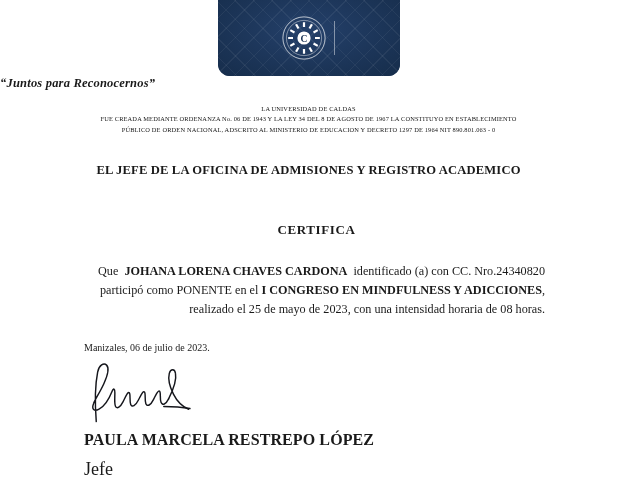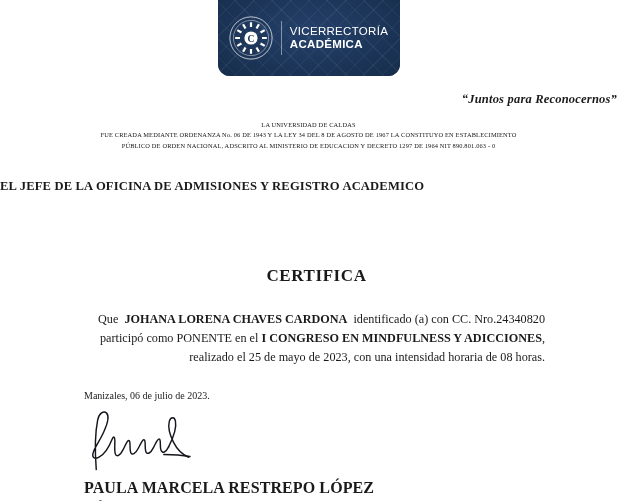--- a/index.html
+++ b/index.html
@@ -86,53 +86,54 @@
     display: block;
   }
   .banner-text .l2 {
     font-size: 11.5px;
     font-weight: 700;
     display: block;
   }
 
   
   .motto {
-    text-align: right;
+    text-align: left;
     font-size: 12.5px;
     font-weight: 700;
     font-style: italic;
-    margin-top: 16px;
+    margin-top: 0;
     letter-spacing: 0.2px;
   }
 
   
   .legal {
     text-align: center;
     margin-top: 13px;
     font-size: 6.4px;
     line-height: 1.62;
     letter-spacing: 0.15px;
     color: #161616;
   }
   .legal span { display: block; white-space: nowrap; }
 
   
   .office-heading {
+    text-align: center;
     font-size: 12.6px;
     font-weight: 700;
     margin-top: 28px;
     letter-spacing: 0.15px;
   }
 
   
   .certifica {
     text-align: center;
-    font-size: 17px;
-    font-weight: 700;
-    margin-top: 72px;
+    font-size: 13px;
+    font-weight: 700;
+    margin-top: 44px;
     letter-spacing: 0.6px;
     padding-left: 16px;
   }
 
   
   .body-para {
     margin: 24px 72px 0 84px;
     font-size: 12.2px;
     line-height: 1.55;
     text-align: right;
@@ -154,22 +155,22 @@
     width: 140px;
     height: 62px;
   }
   .signer-name {
     margin: 8px 0 0 84px;
     font-size: 16px;
     font-weight: 700;
     letter-spacing: 0.1px;
   }
   .signer-title {
-    margin: 1px 0 0 84px;
-    font-size: 15px;
+    margin: 10px 0 0 84px;
+    font-size: 18px;
     font-weight: 400;
   }
 </style>
 </head>
 <body>
 
 <div class="banner-wrap">
   <div class="banner">
     <div class="banner-pattern"></div>
     <div class="banner-inner">
@@ -190,24 +191,20 @@
           <line x1="14" y1="50" x2="25" y2="50"></line>
           <line x1="18.8" y1="32" x2="28.3" y2="37.5"></line>
           <line x1="32" y1="18.8" x2="37.5" y2="28.3"></line>
         </g>
         <circle cx="50" cy="50" r="15" fill="#ffffff"></circle>
         <text x="50" y="59" text-anchor="middle" font-family="Liberation Serif, serif" font-size="22" font-weight="700" fill="#1b3557">C</text>
       </svg>
 
       <div class="banner-divider"></div>
 
-      <div class="banner-text">
-        <span class="l1">VICERRECTORÍA</span>
-        <span class="l2">ACADÉMICA</span>
-      </div>
     </div>
   </div>
 </div>
 
 <div class="motto">“Juntos para Reconocernos”</div>
 
 <div class="legal">
   <span>LA UNIVERSIDAD DE CALDAS</span>
   <span>FUE CREADA MEDIANTE ORDENANZA No. 06 DE 1943 Y LA LEY 34 DEL 8 DE AGOSTO DE 1967 LA CONSTITUYO EN ESTABLECIMIENTO</span>
   <span>PÚBLICO DE ORDEN NACIONAL, ADSCRITO AL MINISTERIO DE EDUCACION Y DECRETO 1297 DE 1964 NIT 890.801.063 - 0</span>

